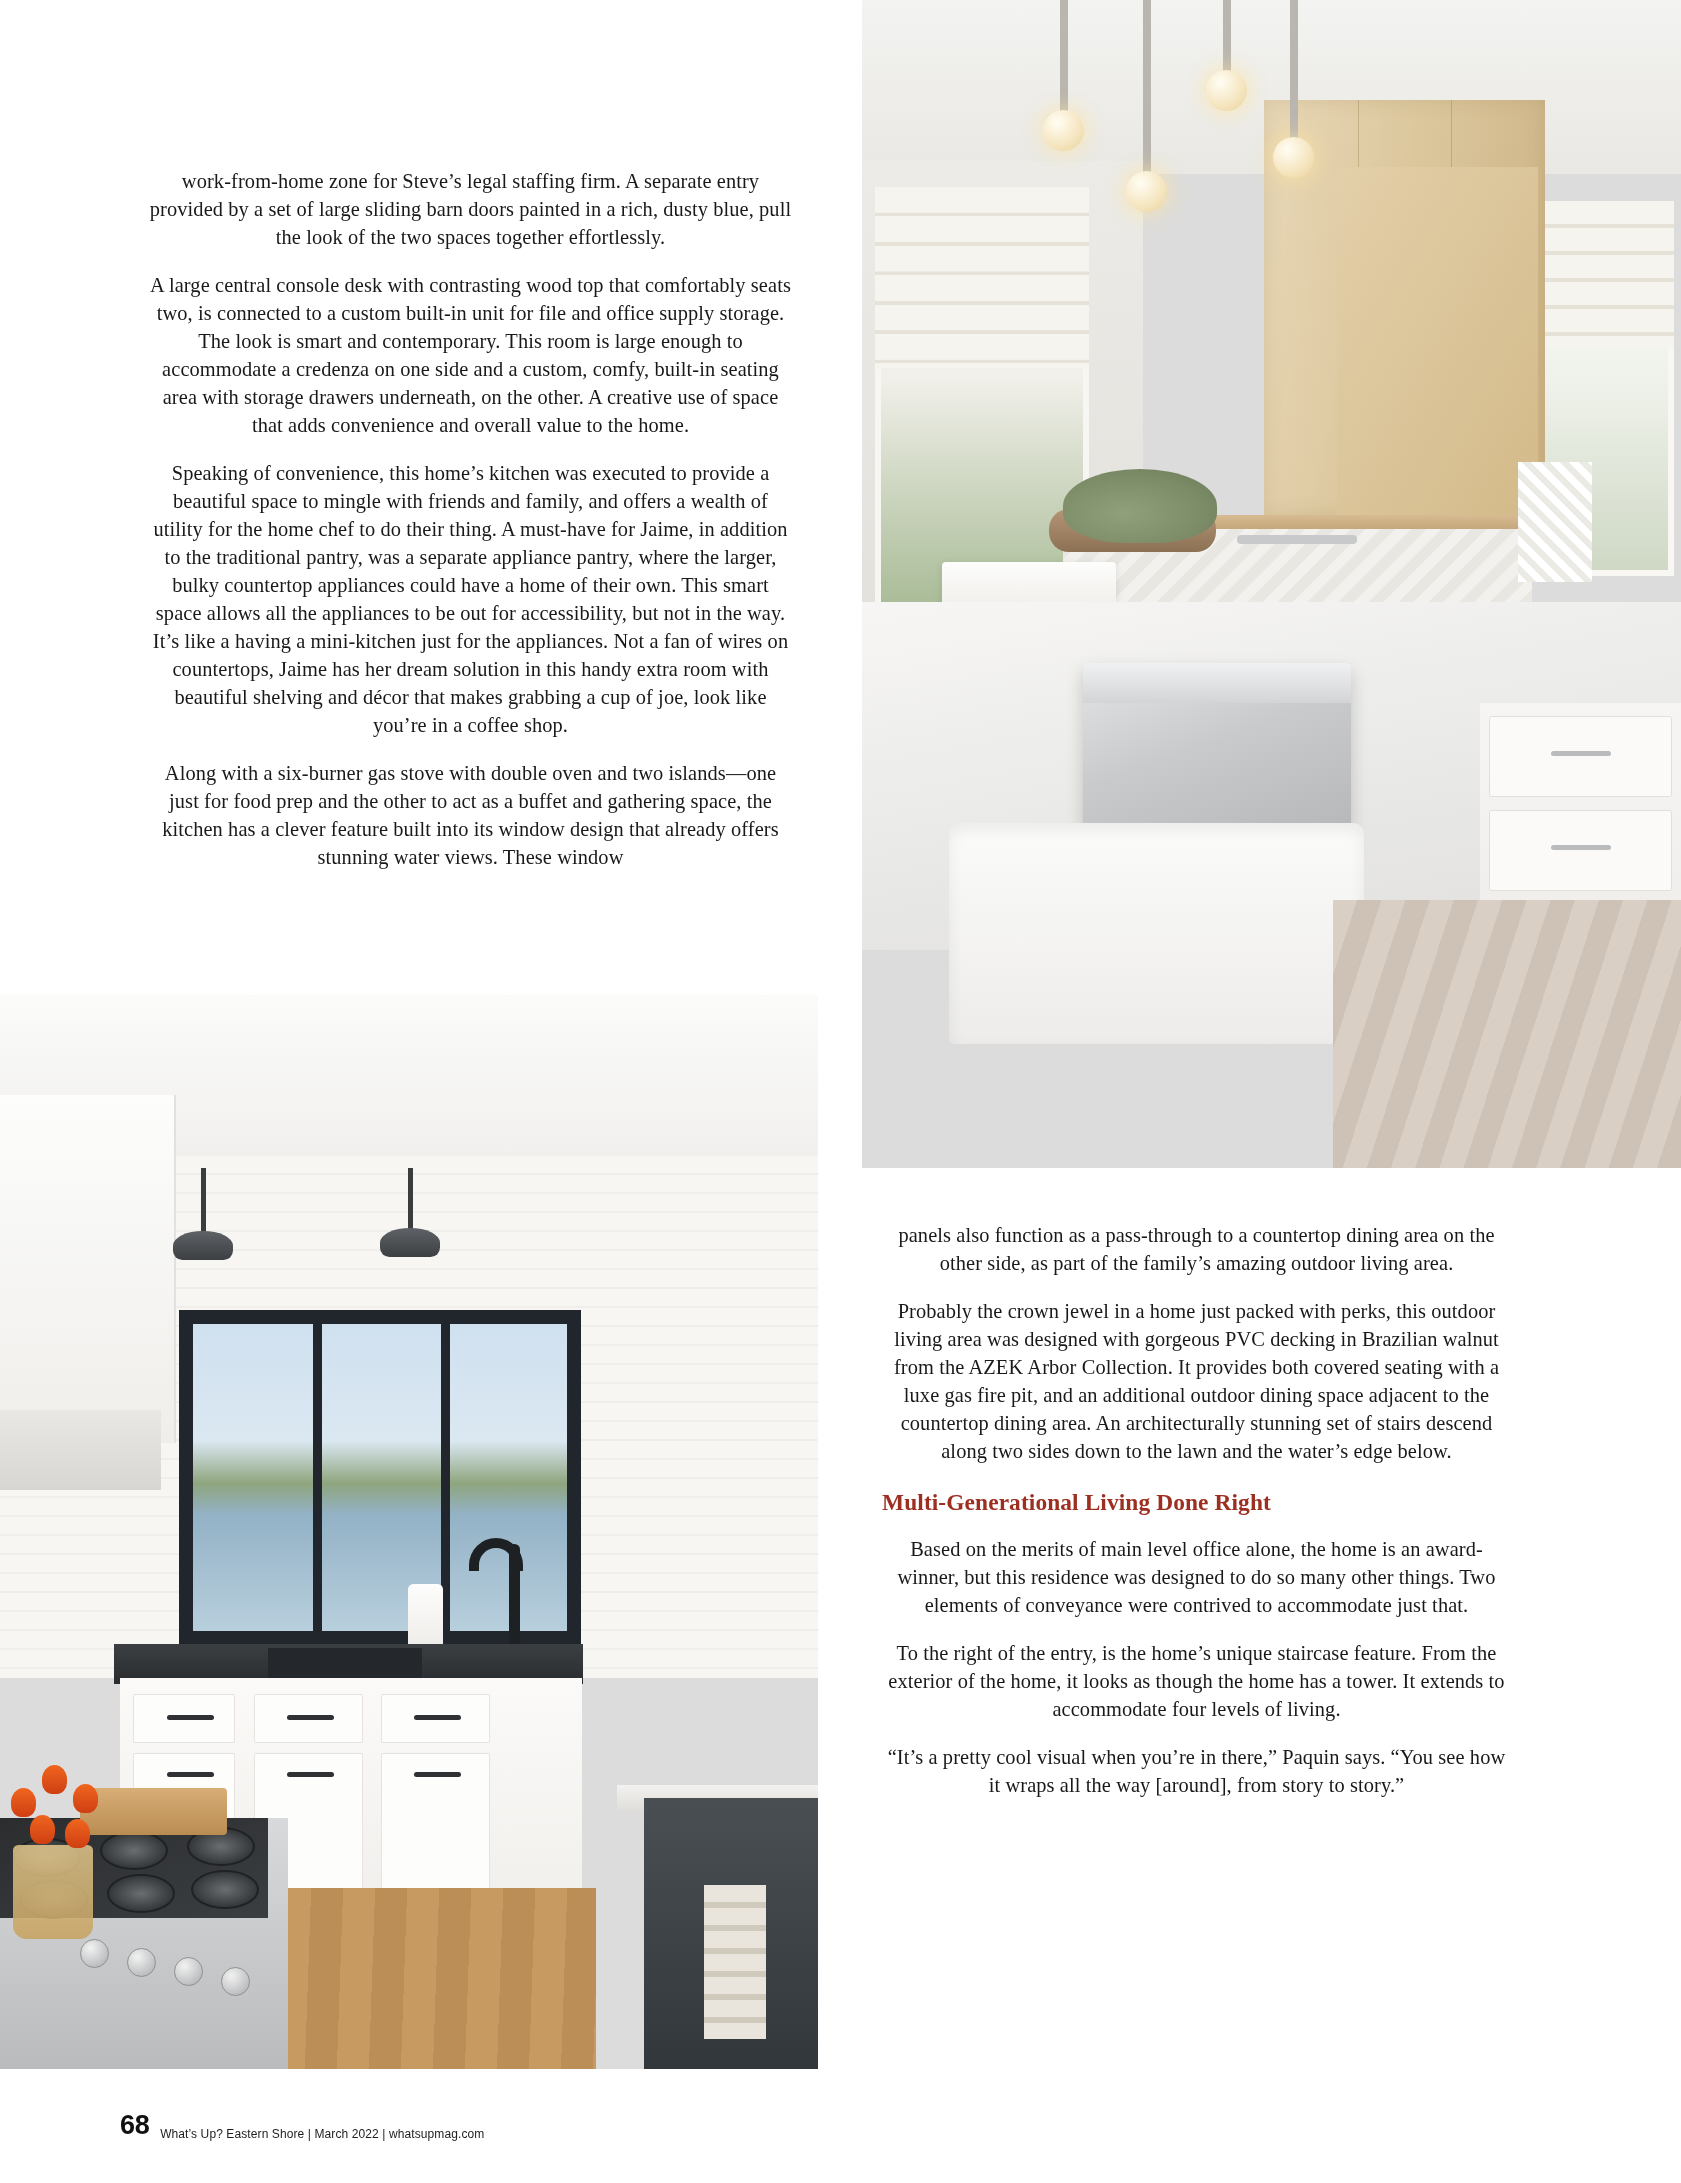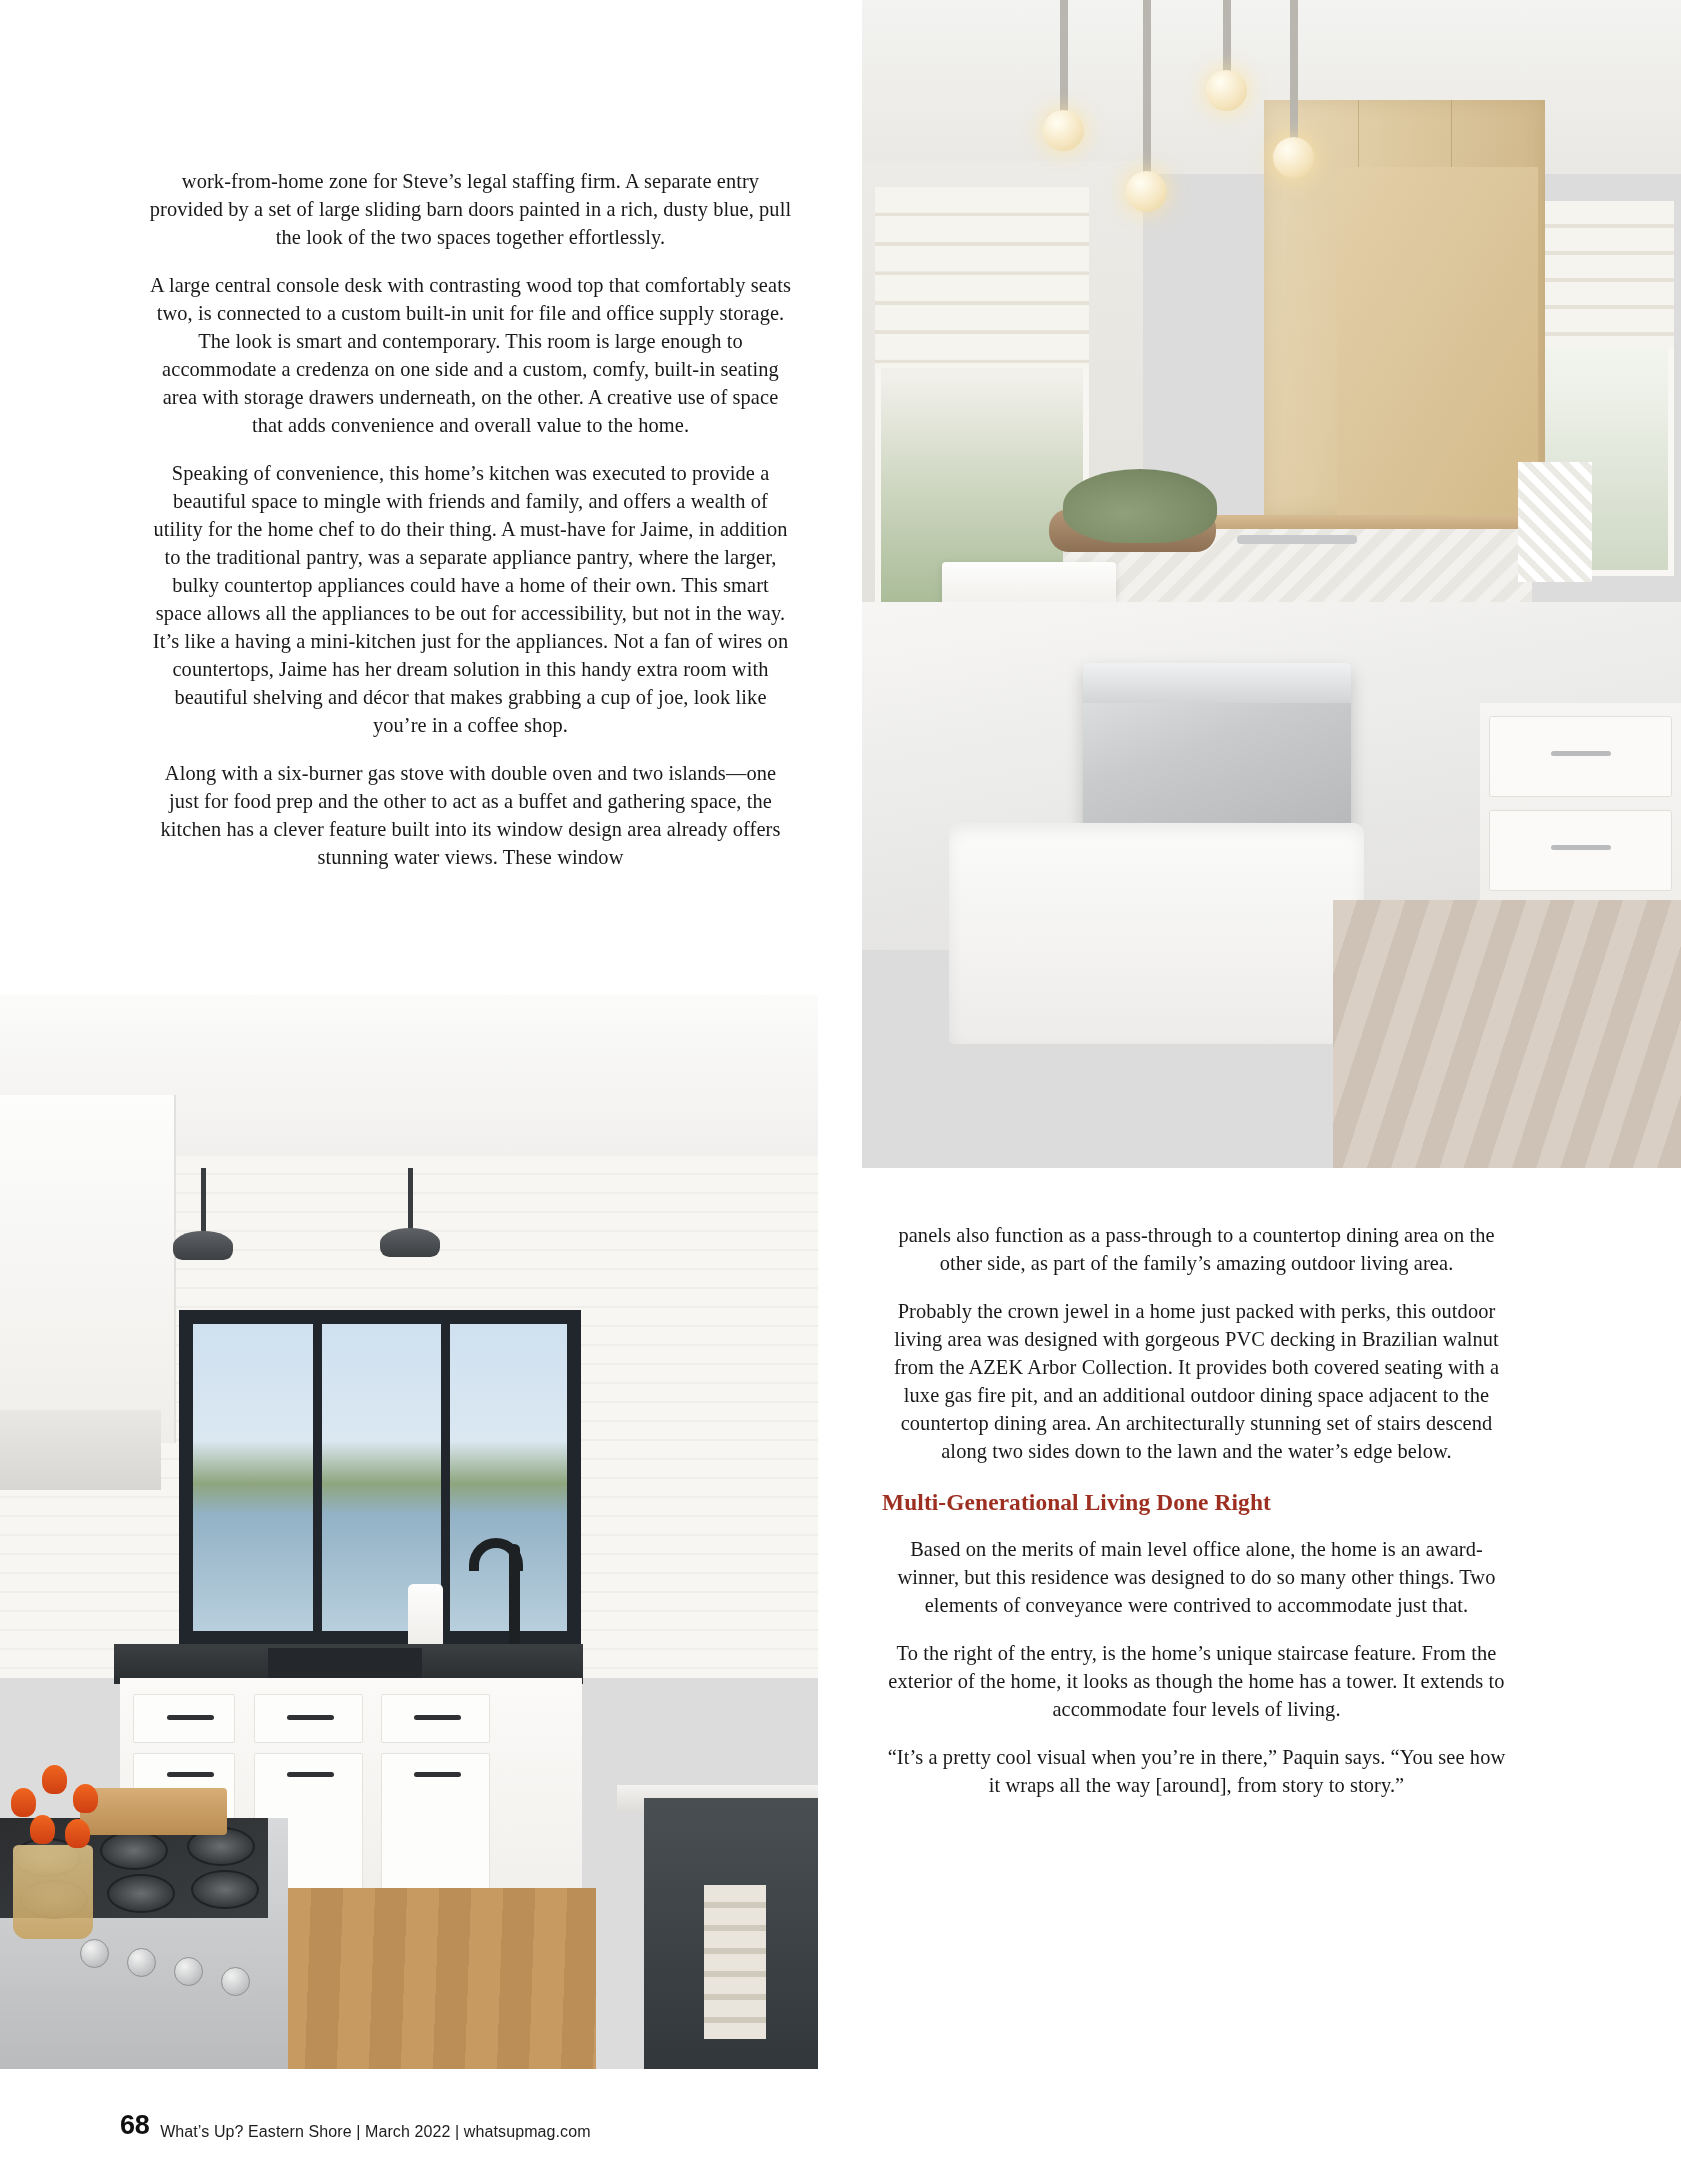--- a/index.html
+++ b/index.html
@@ -90,21 +90,21 @@
   }
   .folio {
     font-family: "Liberation Sans", sans-serif;
     font-weight: bold;
     font-size: 27px;
     color: #111111;
     letter-spacing: -0.3px;
   }
   .footer-text {
     font-family: "Liberation Sans", sans-serif;
-    font-size: 16px;
+    font-size: 12px;
     color: #1d1d1d;
     letter-spacing: 0.1px;
   }
 
   
 
   
   #photo-pantry .sky-ceiling {
     position: absolute; left: 0; top: 0; width: 100%; height: 174px;
     background: linear-gradient(180deg, #f3f3f1 0%, #e9e8e4 100%);
@@ -392,21 +392,21 @@
     <div class="pendant" style="left:361px; top:0; height:74px;"></div>
     <div class="bulb" style="left:344px; top:70px;"></div>
     <div class="pendant" style="left:428px; top:0; height:141px;"></div>
     <div class="bulb" style="left:411px; top:137px;"></div>
   </div>
 
   <div class="col-left">
     <p class="body">work-from-home zone for Steve’s legal staffing firm. A separate entry provided by a set of large sliding barn doors painted in a rich, dusty blue, pull the look of the two spaces together effortlessly.</p>
     <p class="body">A large central console desk with contrasting wood top that comfortably seats two, is connected to a custom built-in unit for file and office supply storage. The look is smart and contemporary. This room is large enough to accommodate a credenza on one side and a custom, comfy, built-in seating area with storage drawers underneath, on the other. A creative use of space that adds convenience and overall value to the home.</p>
     <p class="body">Speaking of convenience, this home’s kitchen was executed to provide a beautiful space to mingle with friends and family, and offers a wealth of utility for the home chef to do their thing. A must-have for Jaime, in addition to the traditional pantry, was a separate appliance pantry, where the larger, bulky countertop appliances could have a home of their own. This smart space allows all the appliances to be out for accessibility, but not in the way. It’s like a having a mini-kitchen just for the appliances. Not a fan of wires on countertops, Jaime has her dream solution in this handy extra room with beautiful shelving and décor that makes grabbing a cup of joe, look like you’re in a coffee shop.</p>
-    <p class="body">Along with a six-burner gas stove with double oven and two islands—one just for food prep and the other to act as a buffet and gathering space, the kitchen has a clever feature built into its window design area already offers stunning water views. These window</p>
+    <p class="body">Along with a six-burner gas stove with double oven and two islands—one just for food prep and the other to act as a buffet and gathering space, the kitchen has a clever feature built into its window design that already offers stunning water views. These window</p>
   </div>
 
   <div class="photo" id="photo-kitchen">
     <div class="k-ceiling"></div>
     <div class="k-wall"></div>
     <div class="k-upper-cab"></div>
     <div class="k-hood"></div>
 
     <div class="k-window">
       <div class="mullion" style="left:120px"></div>

